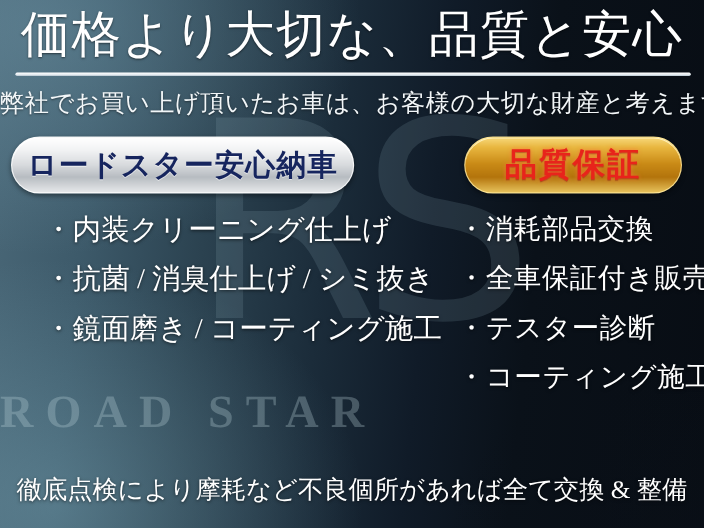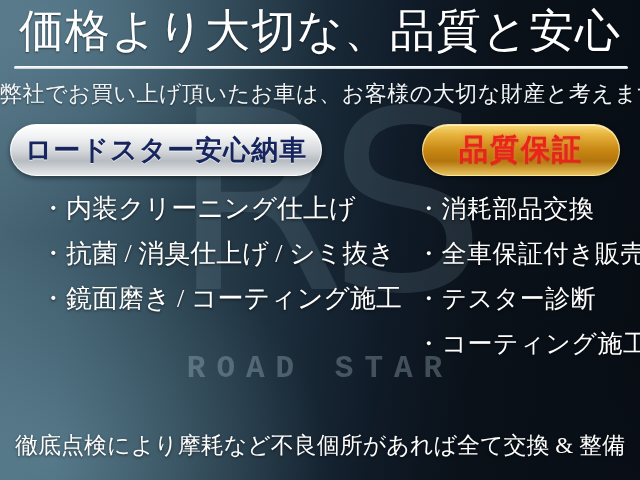--- a/index.html
+++ b/index.html
@@ -61,24 +61,23 @@
     user-select: none;
     pointer-events: none;
     white-space: nowrap;
   }
 
   
   .roadstar-mark {
     position: absolute;
     left: 0; right: 0;
     top: 352px;
-    text-align: center;
-    font-family: Liberation Mono, monospace;
+    font-family: Liberation Serif, serif;
     font-weight: 700;
-    font-size: 31px;
+    font-size: 42px;
     line-height: 1.1;
     letter-spacing: 11px;
     color: rgba(188,212,220,0.30);
     user-select: none;
     pointer-events: none;
     white-space: nowrap;
   }
 
   
   .content {

